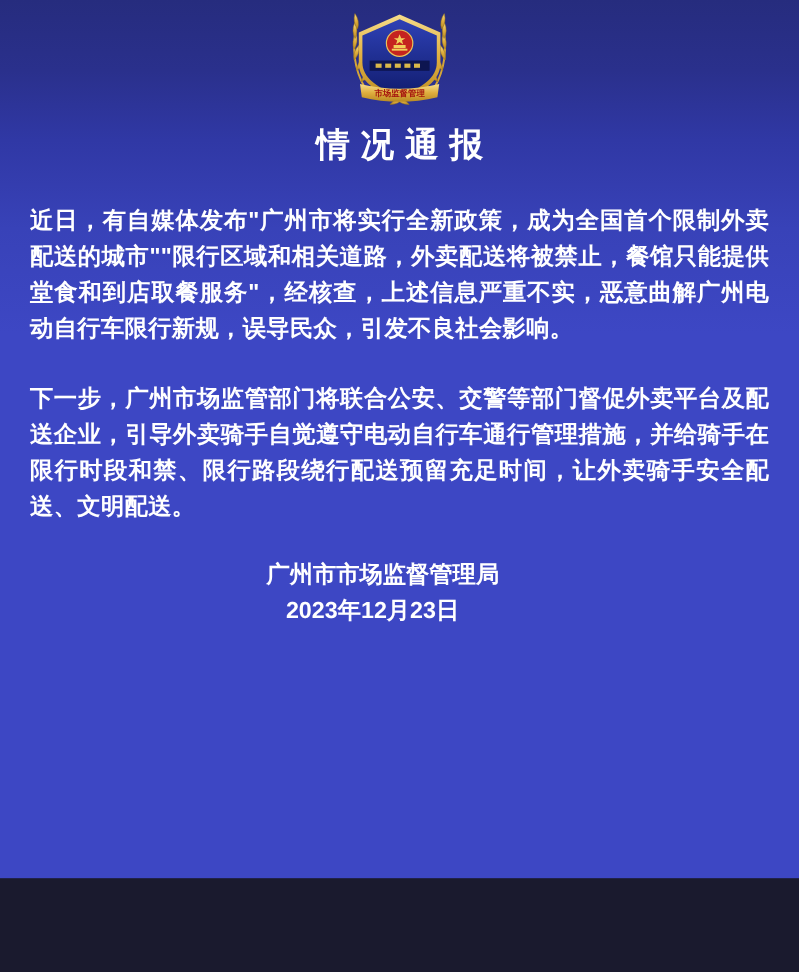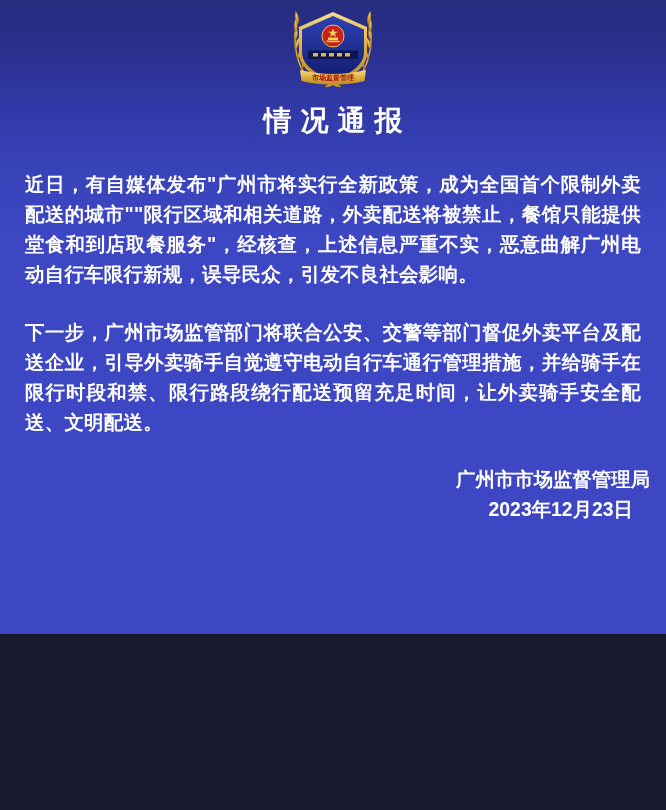--- a/index.html
+++ b/index.html
@@ -1,19 +1,19 @@
 <!DOCTYPE html>
 <html><head>
 <meta charset="utf-8">
 <style>
   html, body { margin: 0; padding: 0; background: #1a1a2e; }
   .page {
     position: relative;
     width: 666px;
-    height: 634px;
+    height: 732px;
     margin: 0 auto;
     overflow: hidden;
     background: linear-gradient(180deg,
       #262c7e 0%, #2a308c 8%, #3038a5 16%, #3842b8 26%,
       #3d47c4 38%, #3d47c4 100%);
     color: #ffffff;
     font-family: "Liberation Sans", "DejaVu Sans", sans-serif;
   }
   .emblem-row {
     display: flex;
@@ -37,22 +37,22 @@
     margin: 0 0 28px 0;
     font-size: 19.4px;
     line-height: 30px;
     font-weight: bold;
     letter-spacing: 0.3px;
     text-align: justify;
     color: #ffffff;
   }
   .signature {
     margin-top: -1px;
-    padding-right: 16px;
-    text-align: right;
+    padding-right: 28px;
+    text-align: center;
     font-weight: bold;
     font-size: 19.4px;
     line-height: 30px;
     color: #ffffff;
   }
   .signature .date {
     padding-right: 17px;
   }
   svg text {
     font-family: "Liberation Sans", "DejaVu Sans", sans-serif;

